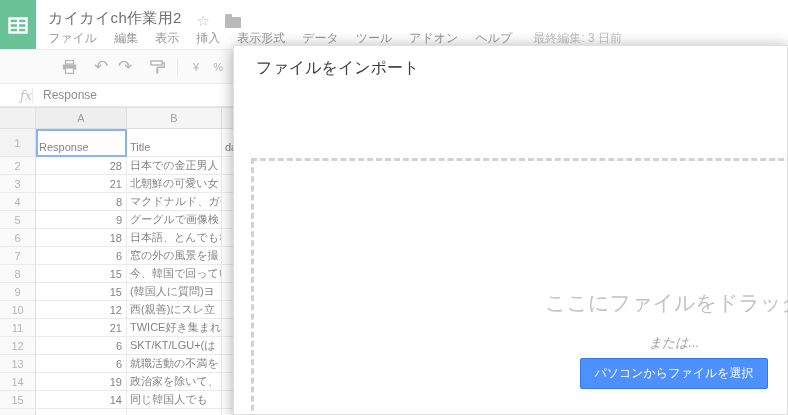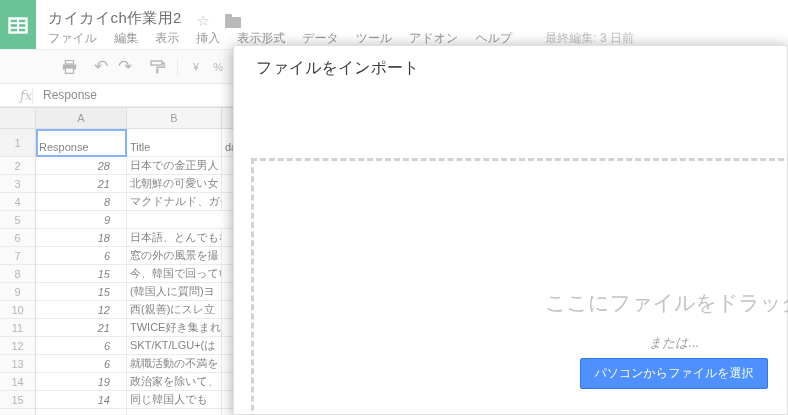--- a/index.html
+++ b/index.html
@@ -16,21 +16,21 @@
   .titlebar { position:absolute; left:48px; top:4px; height:24px; display:flex; align-items:flex-end; gap:15px; }
   .doc-title { font-size:15px; color:#111; font-weight:500; letter-spacing:.3px; white-space:nowrap; }
   .star { color:#999; font-size:15px; line-height:1; }
   .folder { position:relative; width:16px; height:11px; background:#8f8f8f; border-radius:1px; margin-top:2px; }
   .folder::before { content:""; position:absolute; top:-3px; left:0; width:7px; height:3px; background:#8f8f8f;
                     border-radius:1px 1px 0 0; }
 
   .menubar { position:absolute; left:48px; top:28px; right:0; height:21px; display:flex; align-items:center;
              gap:17px; font-size:12px; color:#555; }
   .menubar .item { white-space:nowrap; cursor:default; }
-  .last-edit { color:#999; margin-left:16px; white-space:nowrap; }
+  .last-edit { color:#999; margin-left:4px; white-space:nowrap; }
   .menu-sep { position:absolute; left:0; top:49px; right:0; height:1px; background:#e2e2e2; }
 
   .toolbar { position:absolute; left:0; top:50px; right:0; height:34px; background:#f7f7f7;
              border-bottom:1px solid #ddd; display:flex; align-items:center; padding-left:57px; }
   .tbtn { width:24px; height:22px; display:flex; align-items:center; justify-content:center; color:#8a8a8a; }
   .tbtn svg { display:block; }
   .tb-gap { width:8px; }
   .tb-div { width:1px; height:18px; background:#ddd; margin:0 8px; }
   .tb-text { font-size:11px; color:#8a8a8a; padding:0 7px; }
   .tb-text.u { text-decoration:underline; }
@@ -53,21 +53,21 @@
   .ch.c { flex:1; border-right:none; }
 
   .grid { position:absolute; left:0; top:129px; width:233px; }
   .row { display:flex; height:18px; }
   .row.tall { height:28px; }
   .rn { width:36px; background:#f7f7f7; border-right:1px solid #ccc; border-bottom:1px solid #ddd;
         font-size:11px; color:#888; display:flex; align-items:center; justify-content:center; }
   .row.tall .rn { background:#ececec; }
   .cell { border-right:1px solid #ddd; border-bottom:1px solid #ddd; font-size:11px; color:#333;
           overflow:hidden; white-space:nowrap; display:flex; align-items:center; }
-  .ca { width:91px; justify-content:flex-end; padding-right:16px;font-style:italic; }
+  .ca { width:91px; justify-content:flex-end; padding-right:4px; }
   .cb { width:95px; padding-left:3px; }
   .cc { flex:1; border-right:none; padding-left:3px; }
   .row.tall .cell { align-items:flex-end; padding-bottom:3px; }
   .sel { position:absolute; left:36px; top:0; width:91px; height:28px; border:2px solid #4285f4; pointer-events:none; }
 
   
   .dim { position:absolute; inset:0; background:rgba(255,255,255,0.38); z-index:5; }
 
   
   .dialog { position:absolute; left:233px; top:45px; width:555px; height:370px; background:#fff; z-index:10;
@@ -188,20 +188,21 @@
       </div>
       <div class="row">
         <div class="rn">4</div>
         <div class="cell ca">8</div>
         <div class="cell cb">マクドナルド、ガチ</div>
         <div class="cell cc"></div>
       </div>
       <div class="row">
         <div class="rn">5</div>
         <div class="cell ca">9</div>
+        <div class="cell cb">グーグルで画像検</div>
         <div class="cell cc"></div>
       </div>
       <div class="row">
         <div class="rn">6</div>
         <div class="cell ca">18</div>
         <div class="cell cb">日本語、とんでもな</div>
         <div class="cell cc"></div>
       </div>
       <div class="row">
         <div class="rn">7</div>

